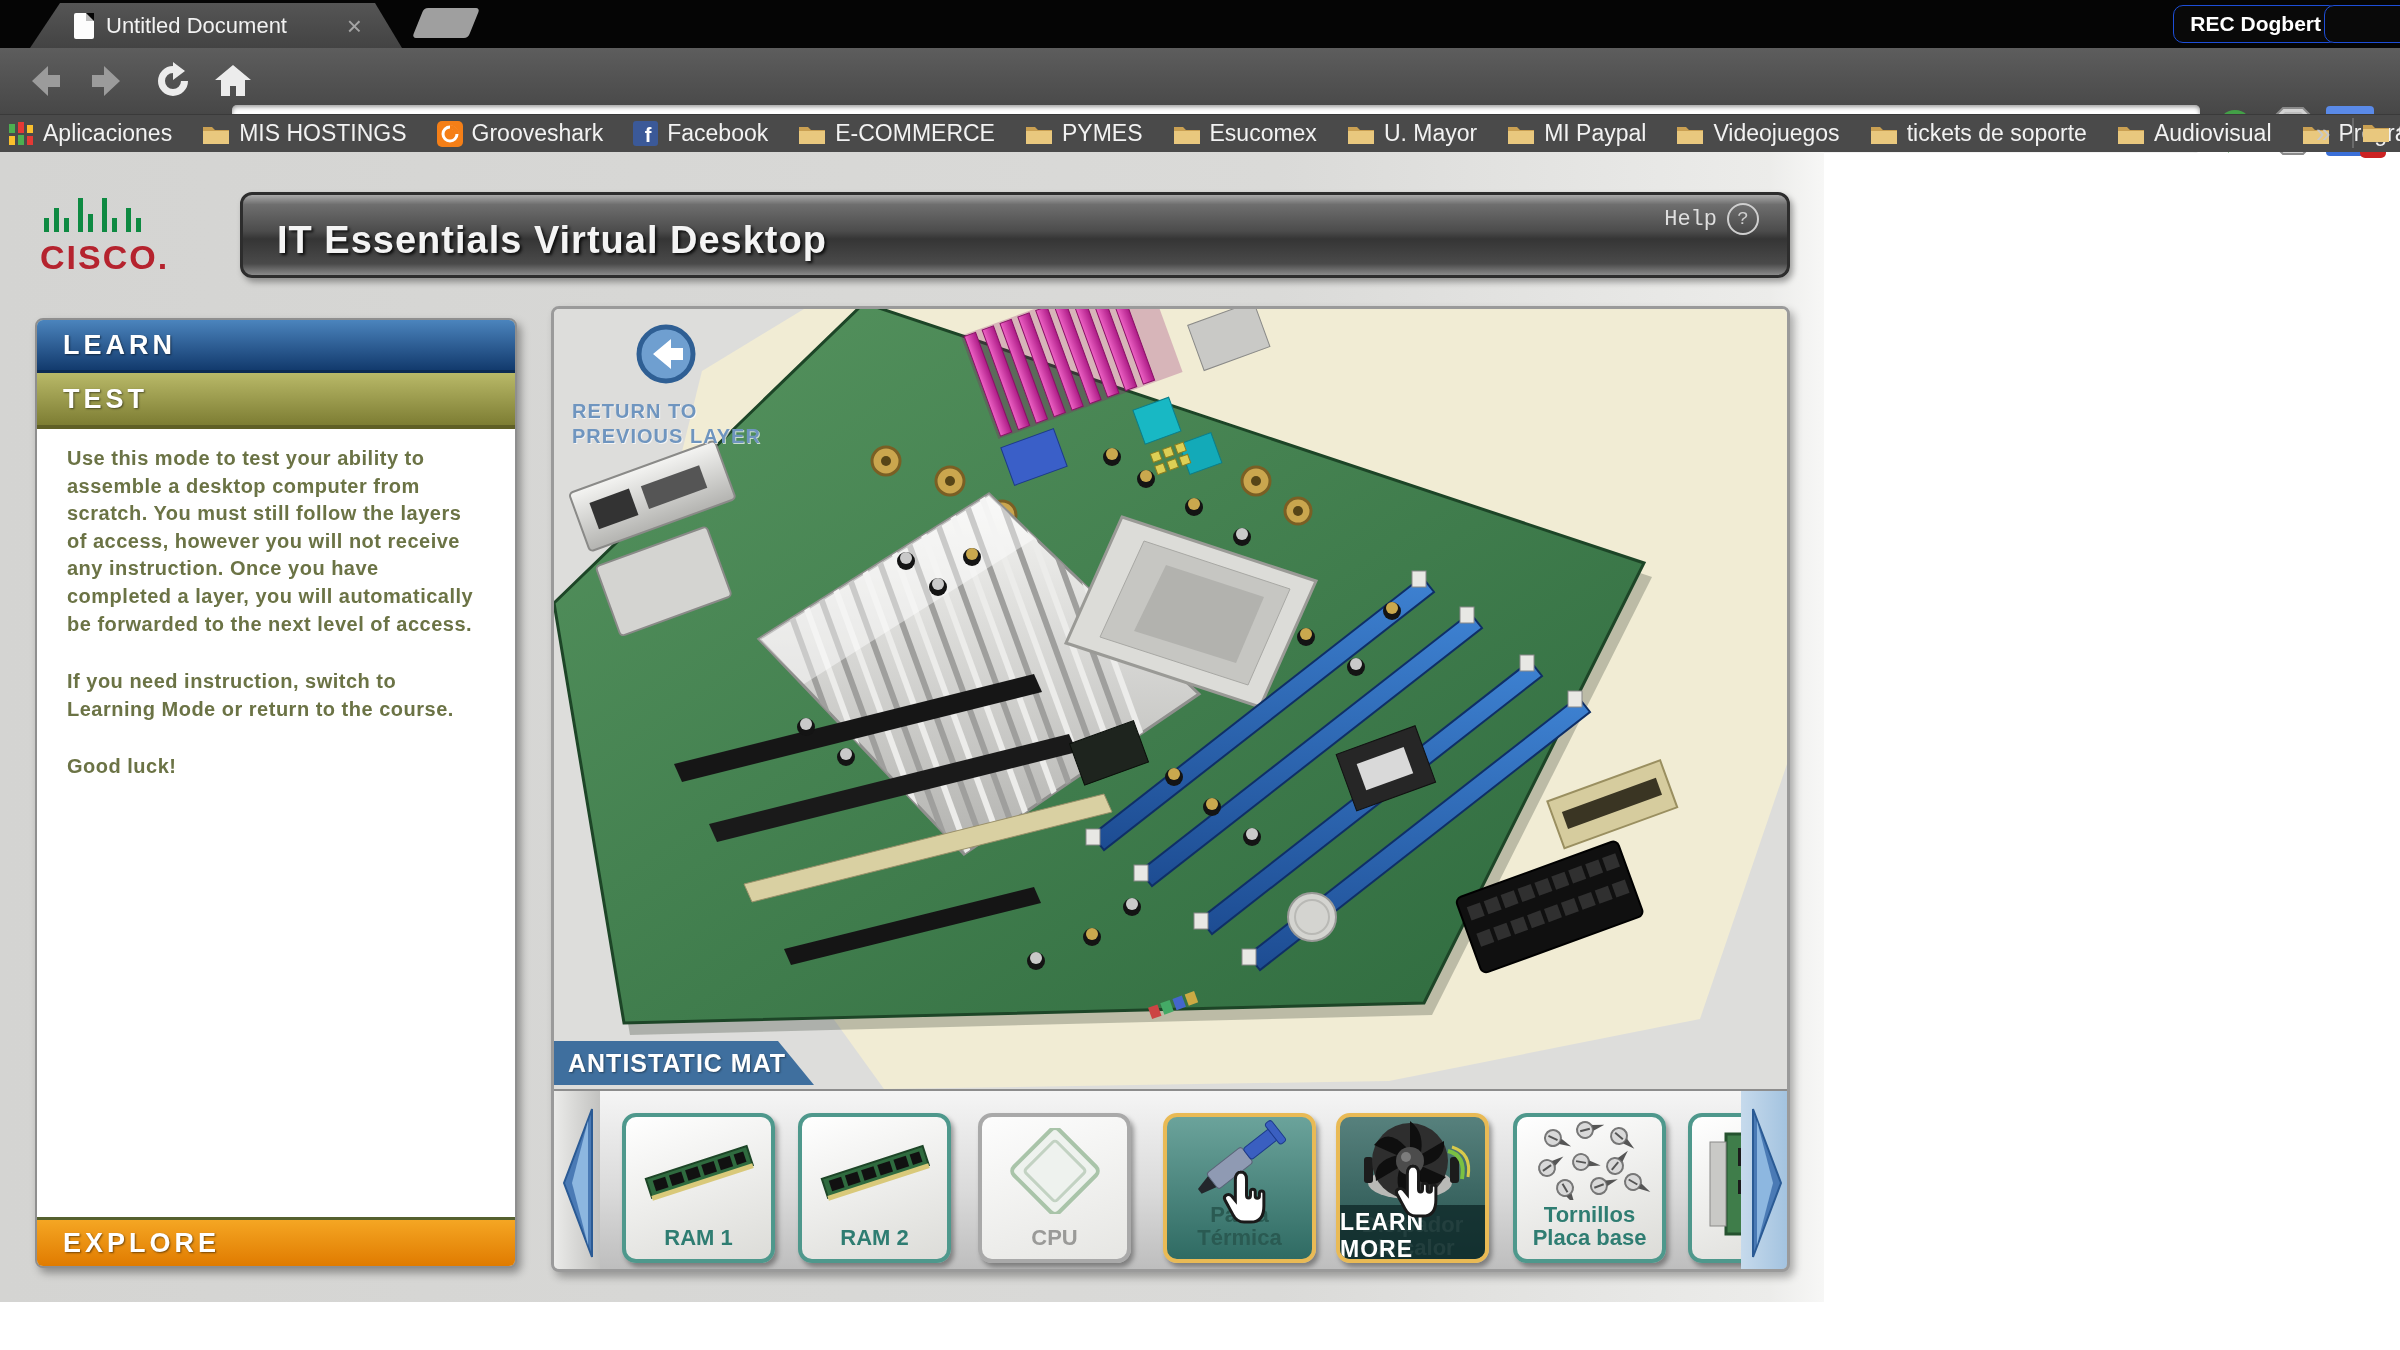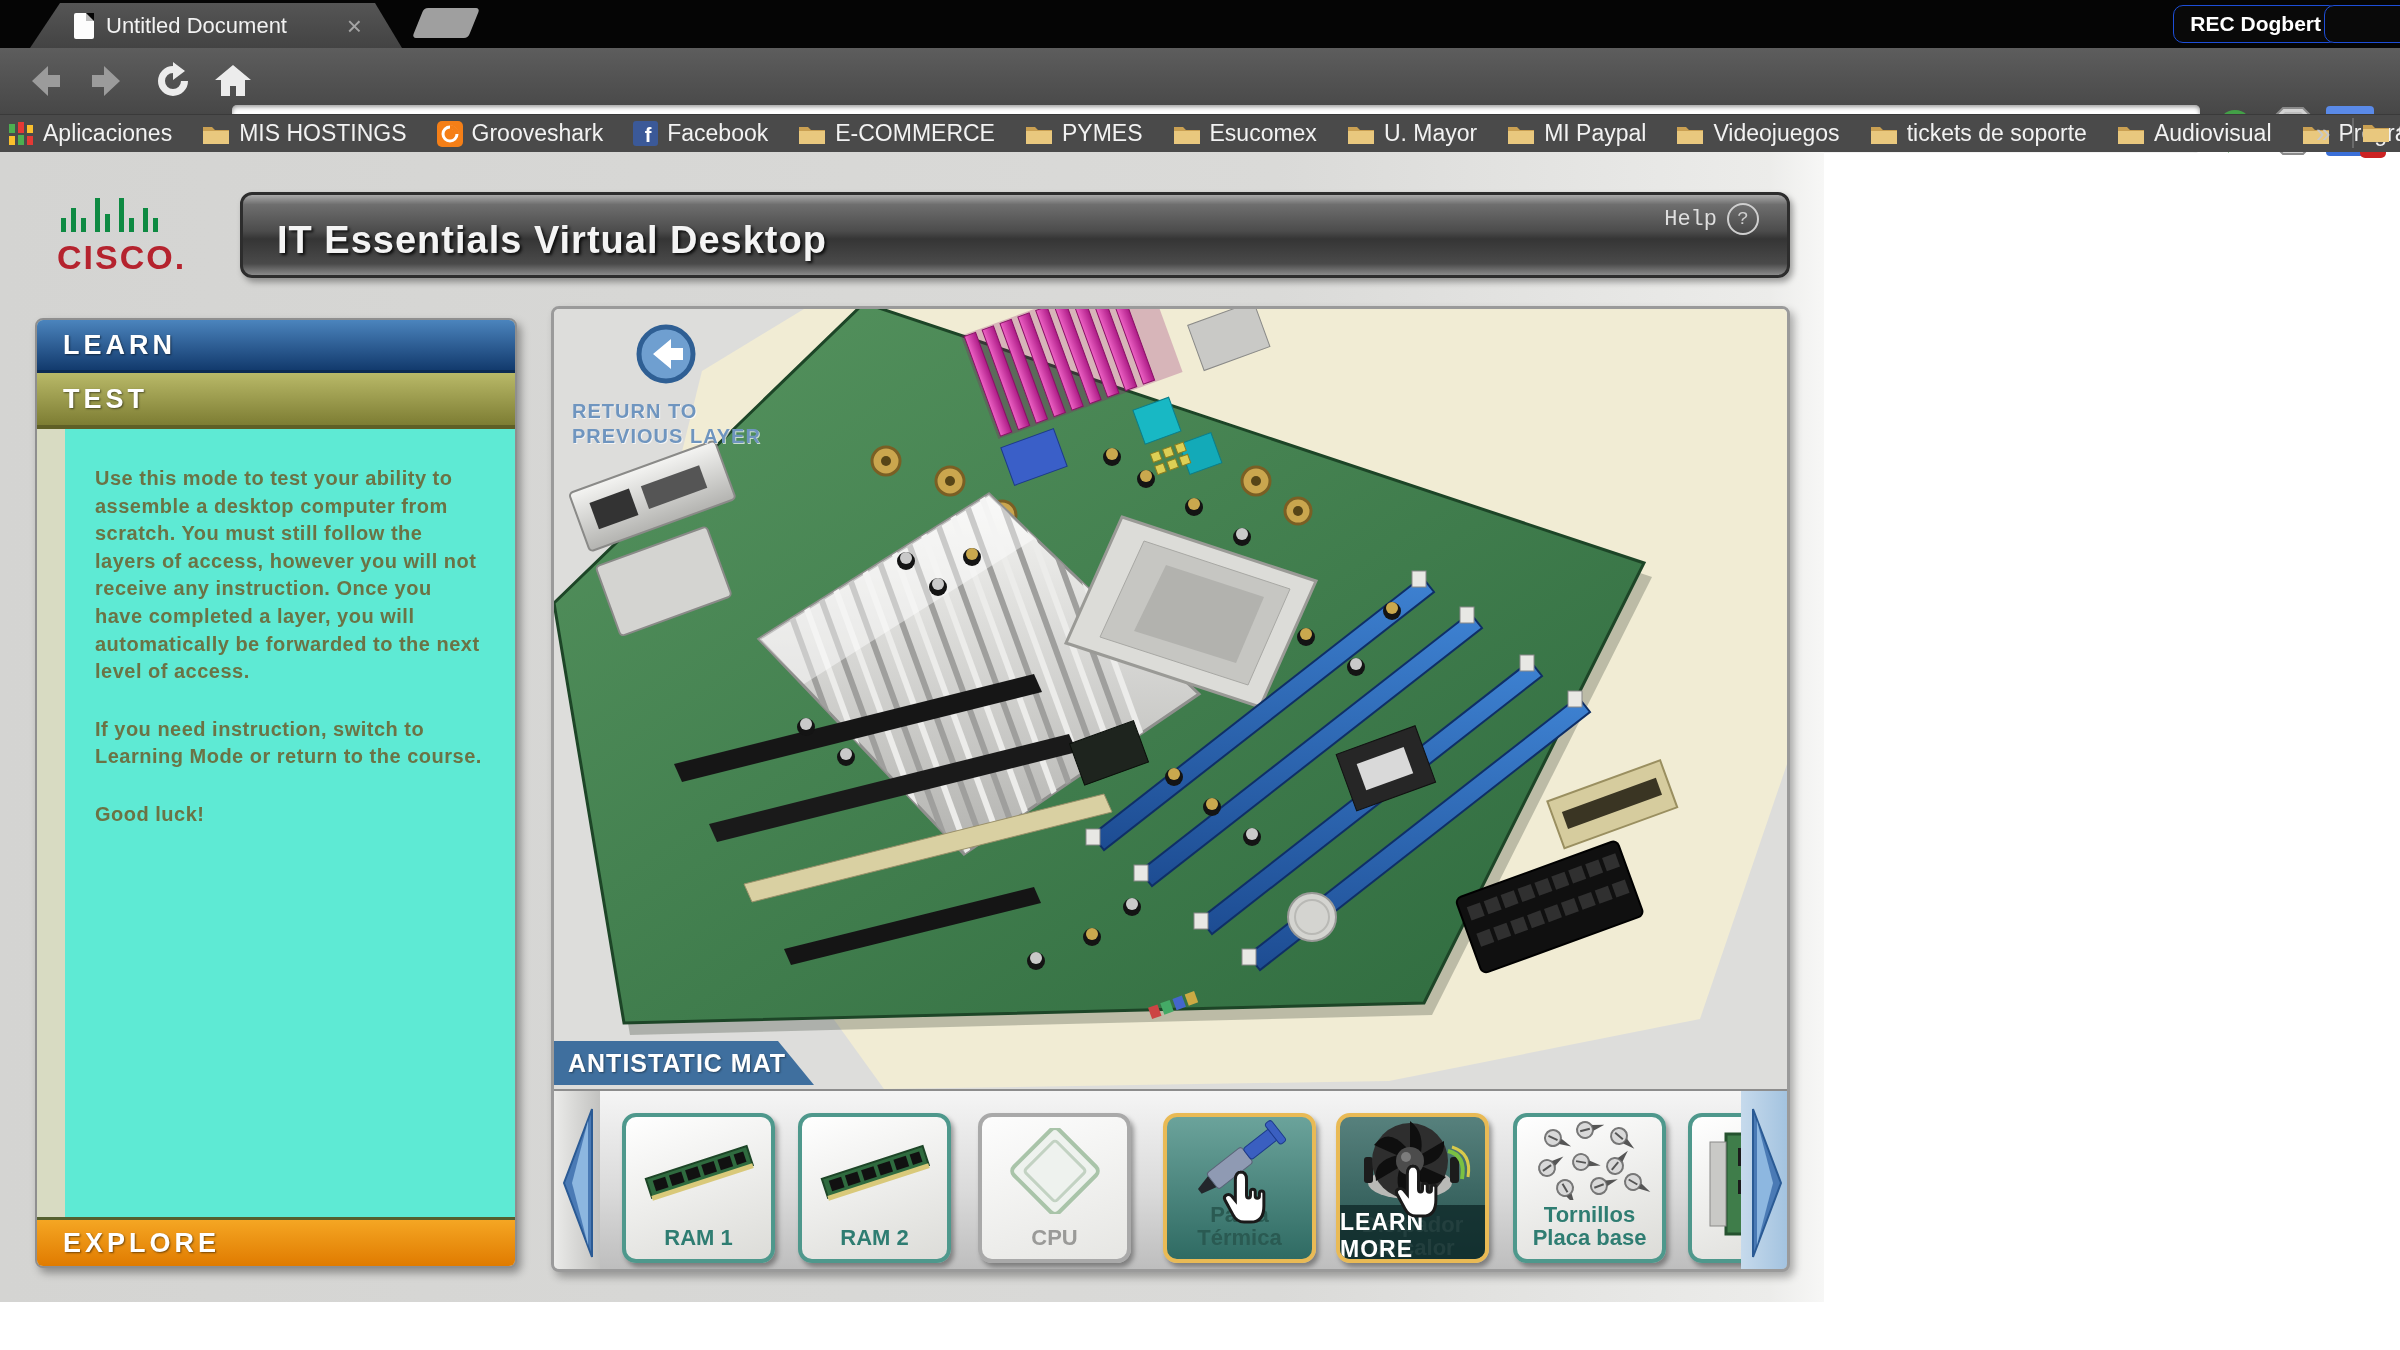--- a/index.html
+++ b/index.html
@@ -42,21 +42,21 @@
   .bm{display:flex;align-items:center;gap:9px;margin-right:30px;flex:0 0 auto;}
   .bm-label{color:#f2f2f2;font-size:23px;font-weight:500;white-space:nowrap;}
   .bm-overflow{position:absolute;left:2316px;top:118px;color:#c9c9c9;font-size:26px;}
   .bm-sep{position:absolute;left:2352px;top:118px;width:2px;height:30px;background:#6a6a6a;}
   .bm-other{position:absolute;left:2362px;top:118px;width:38px;overflow:hidden;display:flex;gap:8px;align-items:center;}
 
   
   .page-gray{position:absolute;left:0;top:152px;width:1824px;height:1150px;
        background:linear-gradient(90deg,#d4d4d2 0%,#dadad8 70%,#ececea 97%,#f7f7f6 100%);}
 
-  .cisco{position:absolute;left:57px;top:194px;width:150px;}
+  .cisco{position:absolute;left:40px;top:194px;width:150px;}
   .cisco-word{color:#b5232e;font-size:34px;font-weight:bold;letter-spacing:2px;line-height:1;}
 
   .appheader{position:absolute;left:240px;top:192px;width:1550px;height:86px;box-sizing:border-box;
        border:3px solid #2d2d2d;border-radius:12px;
        background:linear-gradient(180deg,#a9a9a9 0%,#6e6e6e 12%,#4c4c4c 45%,#353535 55%,#4a4a4a 86%,#8a8a8a 100%);
        box-shadow:3px 4px 6px rgba(0,0,0,.35);}
   .apptitle{position:absolute;left:34px;top:24px;color:#f4f4f4;font-size:38px;font-weight:bold;
        letter-spacing:1px;text-shadow:2px 2px 3px rgba(0,0,0,.8);}
   .help{position:absolute;right:28px;top:8px;display:flex;align-items:center;gap:10px;
        color:#dedede;font-family:Liberation Mono, monospace;font-size:22px;}
@@ -66,22 +66,22 @@
   
   .sidebar{position:absolute;left:35px;top:318px;width:482px;height:950px;box-sizing:border-box;
        border:2px solid #8f8f8f;border-radius:8px;overflow:hidden;display:flex;flex-direction:column;
        box-shadow:4px 5px 8px rgba(0,0,0,.35);background:#d8dbc2;}
   .side-learn{height:50px;flex:0 0 auto;background:linear-gradient(#4b84bd,#123a6d);
        border-bottom:3px solid #0c2b52;display:flex;align-items:center;}
   .side-test{height:52px;flex:0 0 auto;background:linear-gradient(#b9b968,#7d7d33);
        border-bottom:4px solid #5f5f26;display:flex;align-items:center;}
   .side-tab-label{color:#fff;font-size:27px;font-weight:bold;letter-spacing:4px;padding-left:26px;
        text-shadow:1px 1px 2px rgba(0,0,0,.5);}
-  .side-body{flex:1;background:#5eead4;padding:36px 30px 0 30px;color:#6b7345;font-size:20px;
-       font-weight:bold;line-height:1.38;letter-spacing:.5px;margin-left:28px;}
+  .side-body{flex:1;background:#ffffff;padding:16px 30px 0 30px;color:#6b7345;font-size:20px;
+       font-weight:bold;line-height:1.38;letter-spacing:.5px;}
   .side-body p{margin:0 0 30px 0;}
   .side-explore{height:46px;flex:0 0 auto;background:linear-gradient(#f5a623,#e07b00);
        border-top:3px solid #55602f;display:flex;align-items:center;}
 
   
   .panel{position:absolute;left:551px;top:306px;width:1239px;height:966px;box-sizing:border-box;
        border:3px solid #9a9a9a;border-radius:8px;overflow:hidden;background:#e4e4e1;
        box-shadow:4px 5px 8px rgba(0,0,0,.3);}
   .scene{position:relative;width:100%;height:780px;overflow:hidden;}
   .scene svg.mb{position:absolute;left:0;top:0;}

